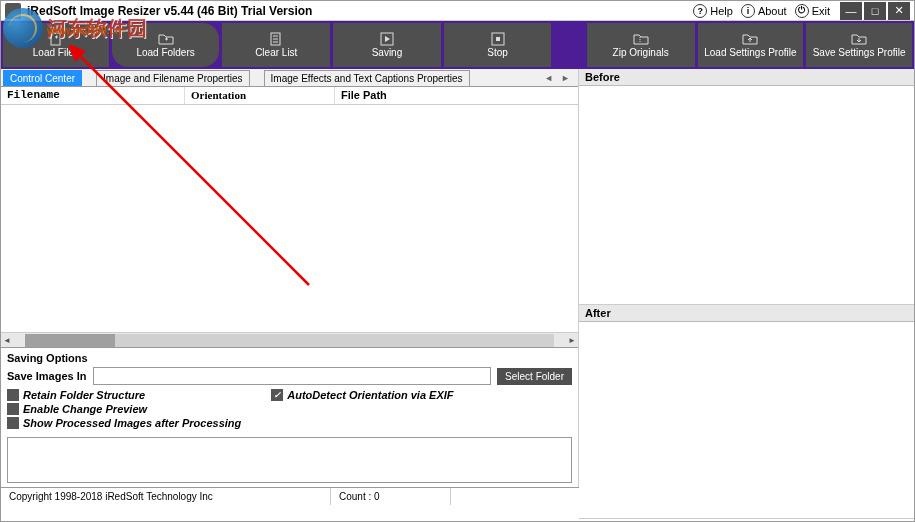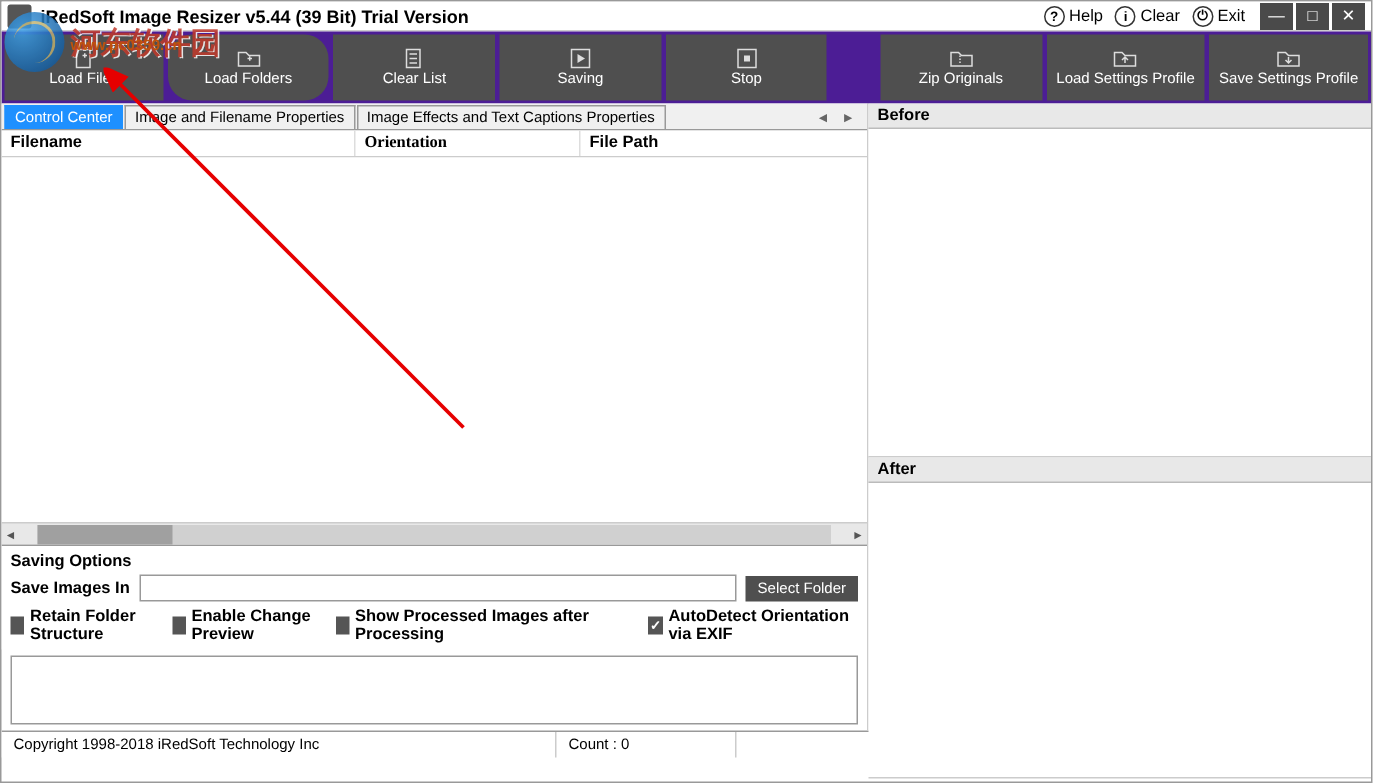--- a/index.html
+++ b/index.html
@@ -19,80 +19,80 @@
 .tool-btn .ticon { width: 18px; height: 14px; margin-bottom: 1px; display: flex; align-items: center; justify-content: center; }
 .tb1 { width: 108px; } .tb2 { width: 110px; border-radius: 16px; } .tb3 { width: 110px; } .tb4 { width: 110px; }
 .tb5 { width: 110px; text-align: center; } .tb6 { width: 110px; } .tb7 { width: 108px; } .tb8 { width: 108px; }
 .tb-gap { width: 30px; }
 
 .main { display: flex; height: 418px; }
 .left { width: 578px; display: flex; flex-direction: column; border-right: 1px solid #ccc; }
 .right { flex: 1; display: flex; flex-direction: column; }
 
 .tabs { height: 18px; display: flex; align-items: center; border-bottom: 1px solid #999; background: #f0f0f0; padding-left: 2px; }
-.tab { padding: 2px 6px; font-size: 10px; background: #f0f0f0; border: 1px solid #999; border-bottom: none; cursor: pointer; margin-right: 1px; }
+.tab { padding: 2px 6px; font-size: 10px; background: #f0f0f0; border: 1px solid #999; border-bottom: none; cursor: pointer; margin-right: 14px; }
 .tab.active { background: #1e90ff; color: #fff; border-color: #1e90ff; }
 .tab-nav { margin-left: auto; display: flex; gap: 8px; padding-right: 8px; font-size: 9px; color: #666; }
 .tab-nav span { cursor: pointer; }
 
 .filehead { height: 18px; display: flex; background: #fff; border-bottom: 1px solid #ccc; }
 .filehead div { font-size: 11px; font-weight: bold; padding: 2px 6px; border-right: 1px solid #ddd; }
-.fh1 { width: 236px; } .fh2 { width: 150px; font-family: Liberation Serif, serif; } .fh3 { flex: 1; border-right: none !important; }
+.fh1 { width: 184px; font-family: Liberation Mono, monospace; } .fh2 { width: 150px; font-family: Liberation Serif, serif; } .fh3 { flex: 1; border-right: none !important; }
 
 .filelist { flex: 1; background: #fff; }
 .hscroll { height: 15px; background: #e8e8e8; border-top: 1px solid #ccc; display: flex; align-items: center; }
 .hscroll .track { flex: 1; height: 13px; background: #d0d0d0; position: relative; margin: 0 12px; }
 .hscroll .thumb { position: absolute; left: 0; width: 90px; height: 13px; background: #a0a0a0; }
 .hscroll .arr { width: 12px; font-size: 8px; text-align: center; color: #555; cursor: pointer; }
 
 .saving { border-top: 1px solid #999; padding: 4px 6px; background: #fff; }
 .saving .legend { font-size: 11px; font-weight: bold; margin-bottom: 3px; }
 .saving .row { display: flex; align-items: center; gap: 6px; margin-bottom: 4px; }
 .saving .lbl { font-size: 11px; font-weight: bold; }
 .saving input[type=text] { flex: 1; height: 18px; border: 1px solid #999; font-size: 11px; padding: 0 3px; }
 .saving .sel-btn { background: #4f4f4f; color: #fff; font-size: 10px; padding: 3px 8px; cursor: pointer; border: none; }
 .chk-row { display: flex; gap: 30px; }
-.chk-col { display: flex; gap: 2px; }
+.chk-col { display: flex; flex-direction: column; gap: 2px; font-style: italic; }
 .chk { display: flex; align-items: center; gap: 4px; font-size: 11px; font-weight: bold; }
 .chk .box { width: 12px; height: 12px; background: #555; display: flex; align-items: center; justify-content: center; color: #fff; font-size: 9px; }
 .chk .box.chk-on::after { content: '✓'; }
 
 .log { height: 46px; border: 1px solid #999; margin: 4px 6px; overflow-y: scroll; background: #fff; }
 
 .preview-section { border-bottom: 1px solid #ccc; }
 .preview-header { background: #e8e8e8; border-bottom: 1px solid #bbb; padding: 2px 6px; font-size: 11px; font-weight: bold; }
 .preview-body { background: #fff; }
 .before { height: 218px; } .after { height: 196px; }
 
 .statusbar { height: 18px; border-top: 1px solid #999; display: flex; align-items: center; font-size: 10px; background: #fff; }
 .statusbar .cell { padding: 0 8px; border-right: 1px solid #ccc; height: 100%; display: flex; align-items: center; }
-.statusbar .c1 { width: 370px; } .statusbar .c2 { width: 120px; }
+.statusbar .c1 { width: 330px; } .statusbar .c2 { width: 120px; }
 
 .watermark { position: absolute; top: 4px; left: 2px; width: 150px; height: 46px; pointer-events: none; opacity: 0.85; display: flex; align-items: center; font-size: 20px; font-weight: bold; color: #1a5fb4; }
 .watermark .globe { width: 40px; height: 40px; border-radius: 50%; background: radial-gradient(circle at 30% 30%, #3fa0e8, #0a4a8a); margin-right: 4px; position: relative; }
 .watermark .globe::after { content: ''; position: absolute; inset: 6px; border: 2px solid rgba(255,200,80,.7); border-radius: 50%; border-left: none; border-bottom: none; }
 .watermark .wm-cn { color: #c0392b; text-shadow: 1px 1px 0 #fff; font-size: 20px; }
 .watermark .wm-url { position: absolute; top: 20px; left: 44px; font-size: 10px; color: #d35400; font-weight: bold; }
 
 .arrow-annot { position: absolute; top: 44px; left: 68px; pointer-events: none; }
 </style>
 </head>
 <body>
 
 <div class="titlebar">
   <div class="app-icon"></div>
-  <div class="title">iRedSoft Image Resizer v5.44 (39 Bit) Trial Version</div>
+  <div class="title">iRedSoft Image Resizer v5.44 (46 Bit) Trial Version</div>
   <div class="header-links">
     <div class="header-link">
       <span class="ic">?</span>
       <span>Help</span>
     </div>
     <div class="header-link">
       <span class="ic">i</span>
-      <span>Clear</span>
+      <span>About</span>
     </div>
     <div class="header-link">
       <span class="ic" style="font-family:monospace">⏻</span>
       <span>Exit</span>
     </div>
   </div>
   <div class="win-btns">
     <div class="win-btn">—</div>
     <div class="win-btn">□</div>
     <div class="win-btn">✕</div>

